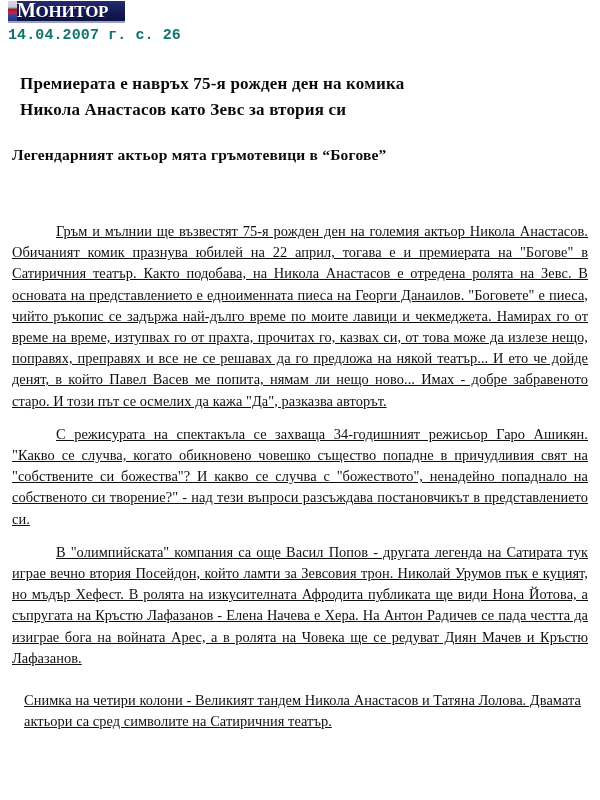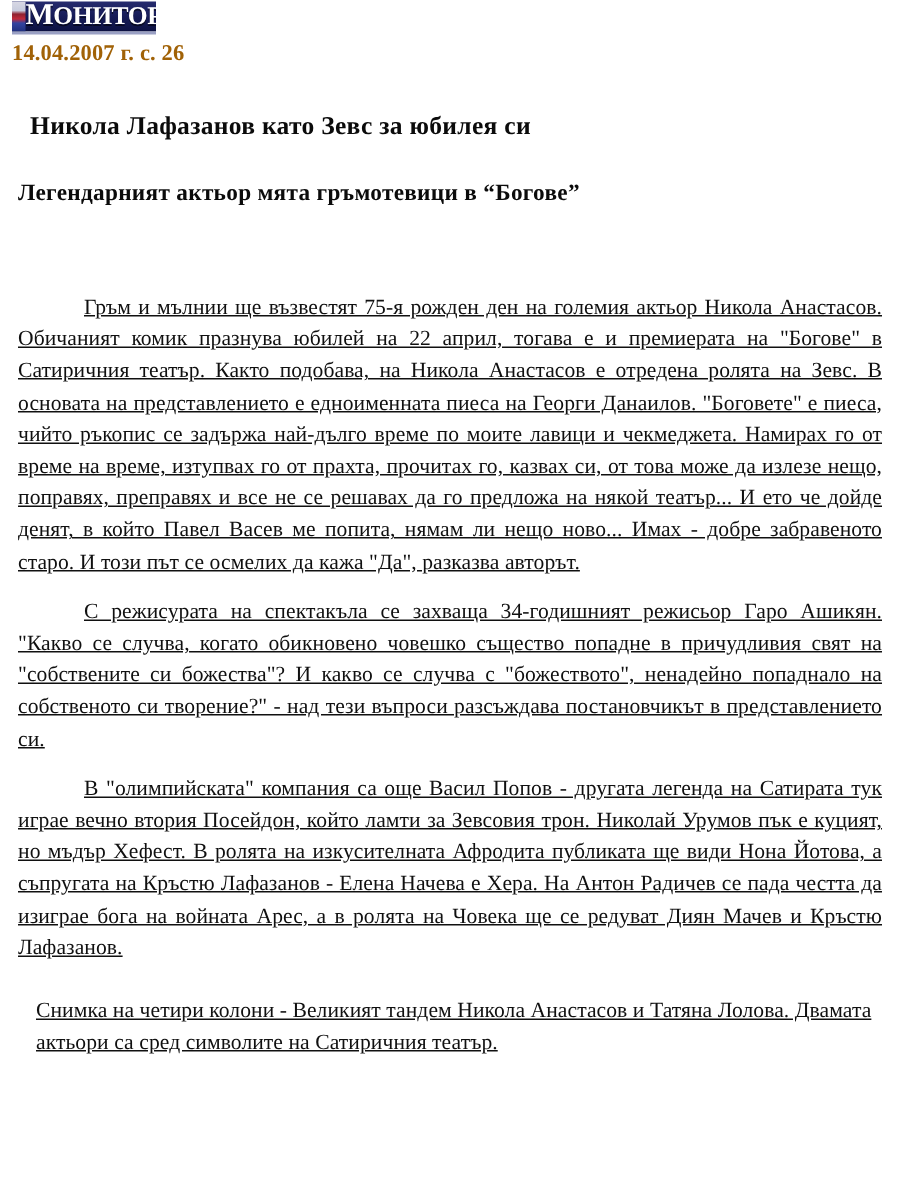--- a/index.html
+++ b/index.html
@@ -20,21 +20,21 @@
     width: 600px;
     height: 800px;
     box-sizing: border-box;
     padding: 0 8px 0 6px;
     position: relative;
   }
 
   
   .masthead {
     position: relative;
-    width: 96px;
+    width: 117px;
     height: 20px;
     margin: 1px 0 0 2px;
     background: #1b1f5c;
     background: linear-gradient(180deg,#262b6e 0%, #151a55 55%, #0d1242 100%);
     border-bottom: 2px solid #9aa0c4;
     overflow: hidden;
   }
   .masthead-flag {
     position: absolute;
     left: 0; top: 0;
@@ -61,25 +61,25 @@
     text-shadow: 0 1px 0 rgba(0,0,0,0.55);
     white-space: nowrap;
   }
   .masthead-word .cap {
     font-size: 20px;
   }
 
   
   .dateline {
     margin: 4px 0 0 2px;
-    font-family: Liberation Serif, serif;
+    font-family: Liberation Mono, monospace;
     font-weight: bold;
     font-size: 15px;
     line-height: 18px;
-    color: #a16207;
+    color: #0f766e;
     letter-spacing: 0.1px;
   }
 
   
   .headline {
     margin: 26px 0 0 14px;
     font-family: "Liberation Serif", "DejaVu Serif", serif;
     font-weight: bold;
     font-size: 17px;
     line-height: 26px;
@@ -132,21 +132,22 @@
 <div class="page">
 
   <div class="masthead">
     <div class="masthead-flag"></div>
     <div class="masthead-word"><span class="cap">М</span><span>ОНИТОР</span></div>
   </div>
 
   <div class="dateline">14.04.2007 г. с. 26</div>
 
   <h1 class="headline">
-    <span class="hl-line">Никола Лафазанов като Зевс за юбилея си</span>
+    <span class="hl-line">Премиерата е навръх 75-я рожден ден на комика</span>
+    <span class="hl-line">Никола Анастасов като Зевс за втория си</span>
   </h1>
 
   <h2 class="subheadline">Легендарният актьор мята гръмотевици в “Богове”</h2>
 
   <div class="article-body">
     <p class="para">Гръм и мълнии ще възвестят 75-я рожден ден на големия актьор Никола Анастасов. Обичаният комик празнува юбилей на 22 април, тогава е и премиерата на "Богове" в Сатиричния театър. Както подобава, на Никола Анастасов е отредена ролята на Зевс. В основата на представлението е едноименната пиеса на Георги Данаилов. "Боговете" е пиеса, чийто ръкопис се задържа най-дълго време по моите лавици и чекмеджета. Намирах го от време на време, изтупвах го от прахта, прочитах го, казвах си, от това може да излезе нещо, поправях, преправях и все не се решавах да го предложа на някой театър... И ето че дойде денят, в който Павел Васев ме попита, нямам ли нещо ново... Имах - добре забравеното старо. И този път се осмелих да кажа "Да", разказва авторът.</p>
     <p class="para">С режисурата на спектакъла се захваща 34-годишният режисьор Гаро Ашикян. "Какво се случва, когато обикновено човешко същество попадне в причудливия свят на "собствените си божества"? И какво се случва с "божеството", ненадейно попаднало на собственото си творение?" - над тези въпроси разсъждава постановчикът в представлението си.</p>
     <p class="para">В "олимпийската" компания са още Васил Попов - другата легенда на Сатирата тук играе вечно втория Посейдон, който ламти за Зевсовия трон. Николай Урумов пък е куцият, но мъдър Хефест. В ролята на изкусителната Афродита публиката ще види Нона Йотова, а съпругата на Кръстю Лафазанов - Елена Начева е Хера. На Антон Радичев се пада честта да изиграе бога на войната Арес, а в ролята на Човека ще се редуват Диян Мачев и Кръстю Лафазанов.</p>
     <p class="para caption">Снимка на четири колони - Великият тандем Никола Анастасов и Татяна Лолова. Двамата актьори са сред символите на Сатиричния театър.</p>
   </div>

